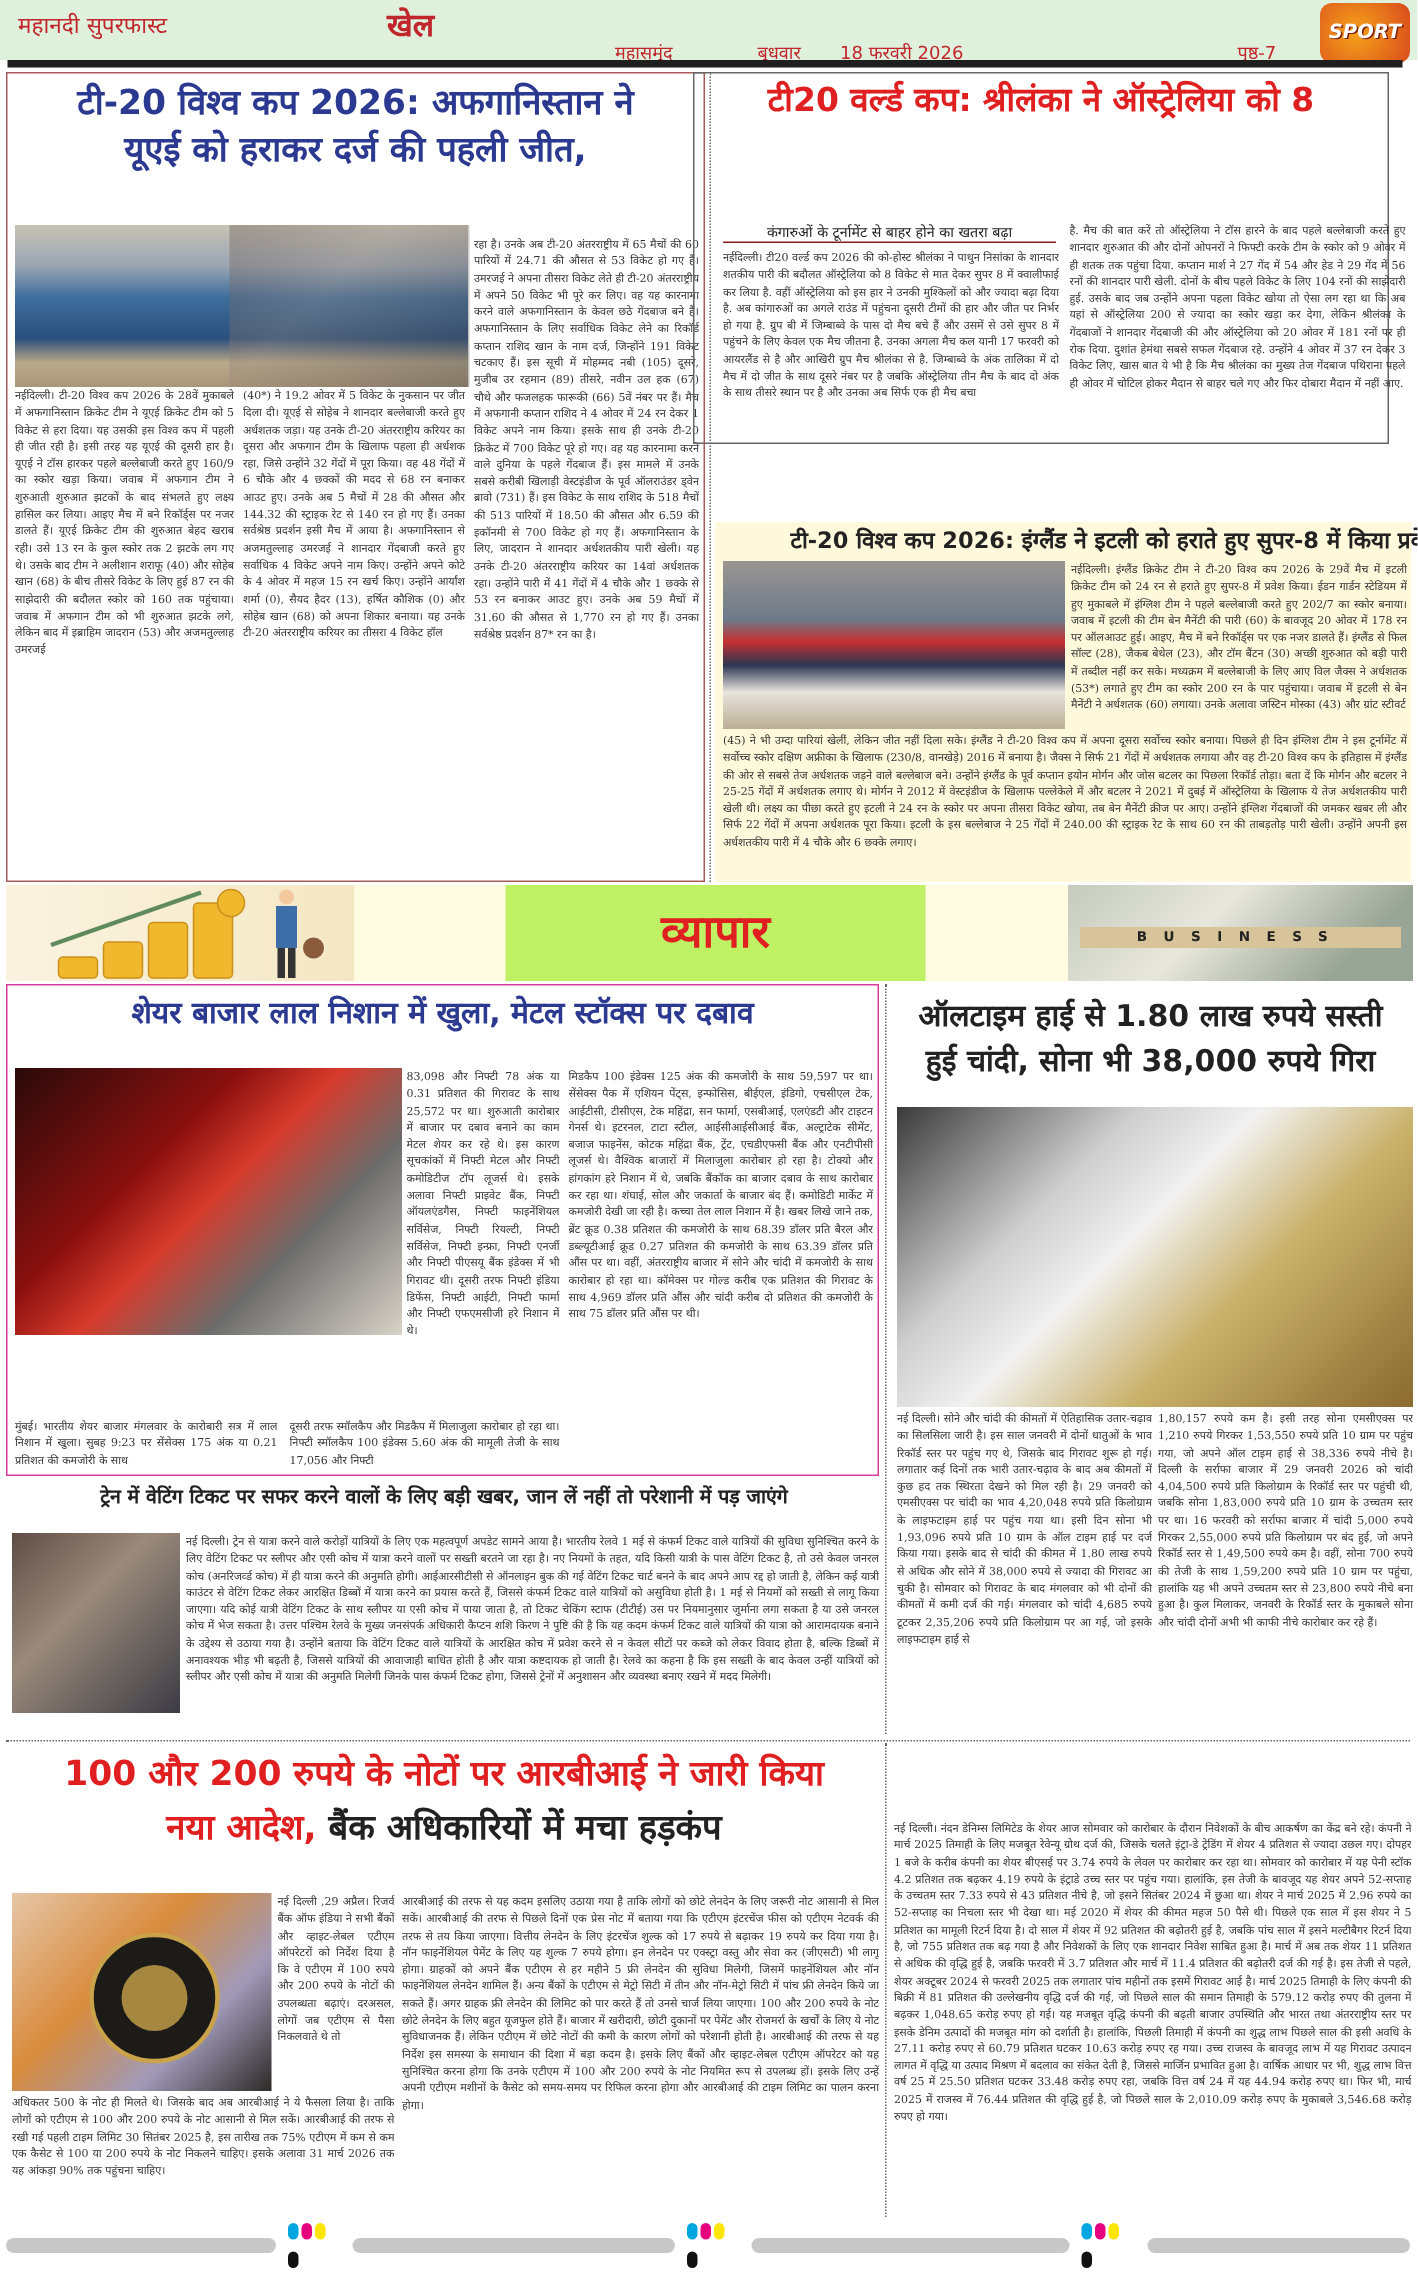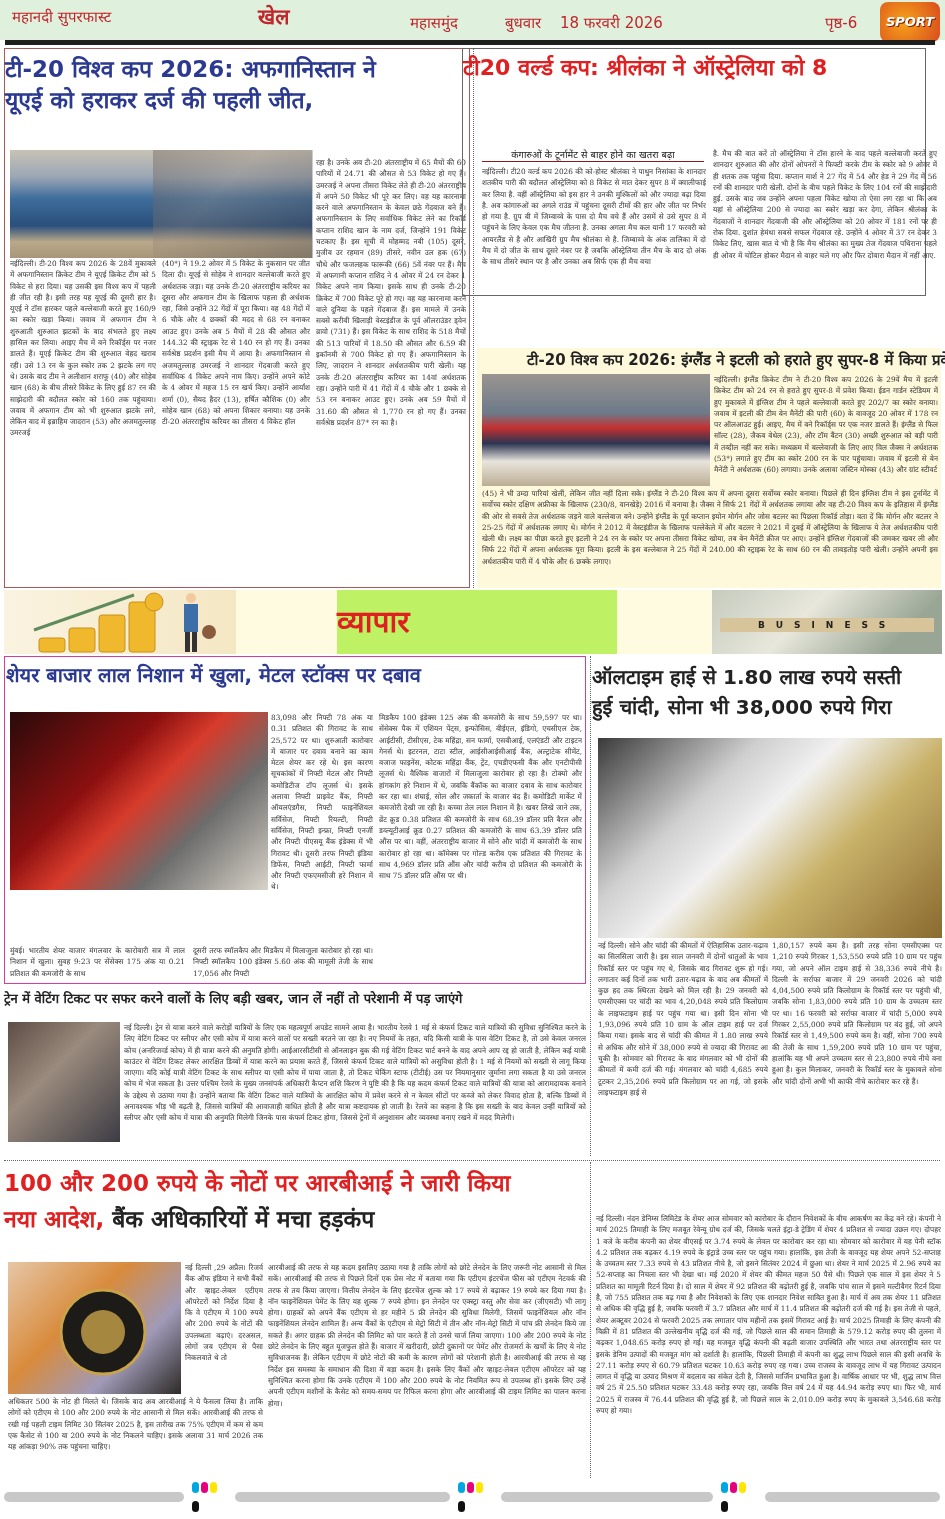--- a/index.html
+++ b/index.html
@@ -1,26 +1,26 @@
 <!DOCTYPE html>
 <html><head>
 <meta charset="utf-8">
 <style>
 *{box-sizing:border-box;margin:0;padding:0}
 body{width:945px;height:1519px;background:#fff;font-family:"DejaVu Sans",sans-serif;position:relative;overflow:hidden;color:#222}
 .abs{position:absolute}
 .mast{left:0;top:0;width:945px;height:40px;background:#dff0dc}
 .mast span{position:absolute;top:6px;font-size:15px;color:#c0262c}
 .mast .sec{font-size:21px;top:2px;font-weight:bold}
-.mast .dim{font-size:15px;top:12px}
+.mast .dim{font-size:12px;top:26px}
 .rule{left:5px;top:40px;width:930px;height:5px;background:#1f1f1f}
 .sport{left:880px;top:2px;width:60px;height:40px;border-radius:8px;background:radial-gradient(circle at 40% 50%,#f6a21a,#d94b1c);color:#fff;font-weight:bold;font-size:13px;text-align:center;line-height:40px;font-style:italic;text-shadow:1px 1px 0 #7a1b0c}
 .box{border:1.5px solid #a85a5a}
 .box2{border:1.5px solid #666}
-.hl{font-weight:bold;text-align:left;line-height:1.35}
+.hl{font-weight:bold;text-align:center;line-height:1.35}
 .blue{color:#2b3a90}
 .red{color:#e02020}
 .dark{color:#222}
 .txt{font-family:"DejaVu Serif",serif;font-size:7.3px;line-height:11.3px;text-align:justify;color:#333;overflow:hidden}
 .img{background:#888;overflow:hidden}
 .img1{background:linear-gradient(180deg,#c8c2b5 0%,#9aa6b4 25%,#3e6d9c 45%,#2a4f7c 70%,#b9a88a 85%,#a89678 100%)}
 .img2{background:linear-gradient(180deg,#9a9590 0%,#6d7a8a 35%,#c43030 48%,#2c3552 62%,#e8e4dc 78%,#bcae95 100%)}
 .img3{background:linear-gradient(135deg,#2a0a0a 0%,#8c1010 35%,#d73b2b 50%,#6c6c6c 70%,#d9d3c8 100%)}
 .img4{background:linear-gradient(135deg,#3a3a3a 0%,#cfcfcf 30%,#f1f1f1 45%,#c9b26a 65%,#8a6a30 100%)}
 .img5{background:linear-gradient(135deg,#5d4d45 0%,#9a8a7c 40%,#3c3c44 100%)}
@@ -35,21 +35,21 @@
 </style>
 </head>
 <body>
 
 <div class="abs mast">
   <span style="left:12px">महानदी सुपरफास्ट</span>
   <span class="sec" style="left:258px">खेल</span>
   <span class="dim" style="left:410px">महासमुंद</span>
   <span class="dim" style="left:505px">बुधवार</span>
   <span class="dim" style="left:560px">18 फरवरी 2026</span>
-  <span class="dim" style="left:825px">पृष्ठ-6</span>
+  <span class="dim" style="left:825px">पृष्ठ-7</span>
 </div>
 <div class="abs sport">SPORT</div>
 <div class="abs rule"></div>
 
 <div class="abs box" style="left:4px;top:48px;width:466px;height:540px">
   <div class="hl blue" style="font-size:23px;padding-top:5px">
     <div>टी-20 विश्व कप 2026: अफगानिस्तान ने</div>
     <div>यूएई को हराकर दर्ज की पहली जीत,</div>
   </div>
 </div>

